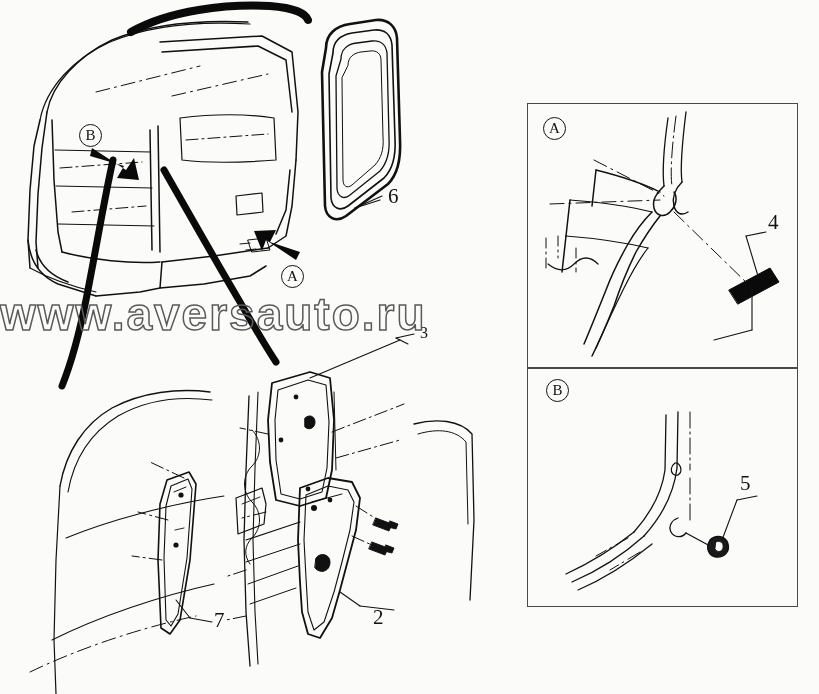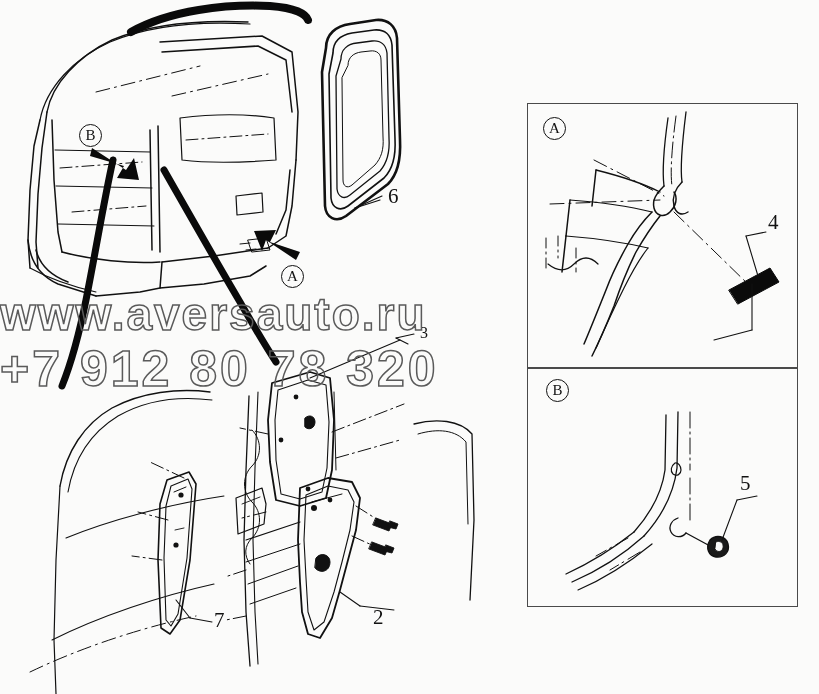--- a/index.html
+++ b/index.html
@@ -402,16 +402,15 @@
       <span class="num">5</span>
     </div>
     <div class="callout" style="left:386px; top:186px;">
       <span class="num">6</span>
     </div>
     <div class="callout" style="left:212px; top:610px;">
       <span class="num">7</span>
     </div>
 
     <div class="watermark" id="wm-line1">www.aversauto.ru</div>
-    <div class="watermark" id="wm-line2">+7 912 80 78 320</div>
 
   </div>
 </div>
 
 </body></html>

